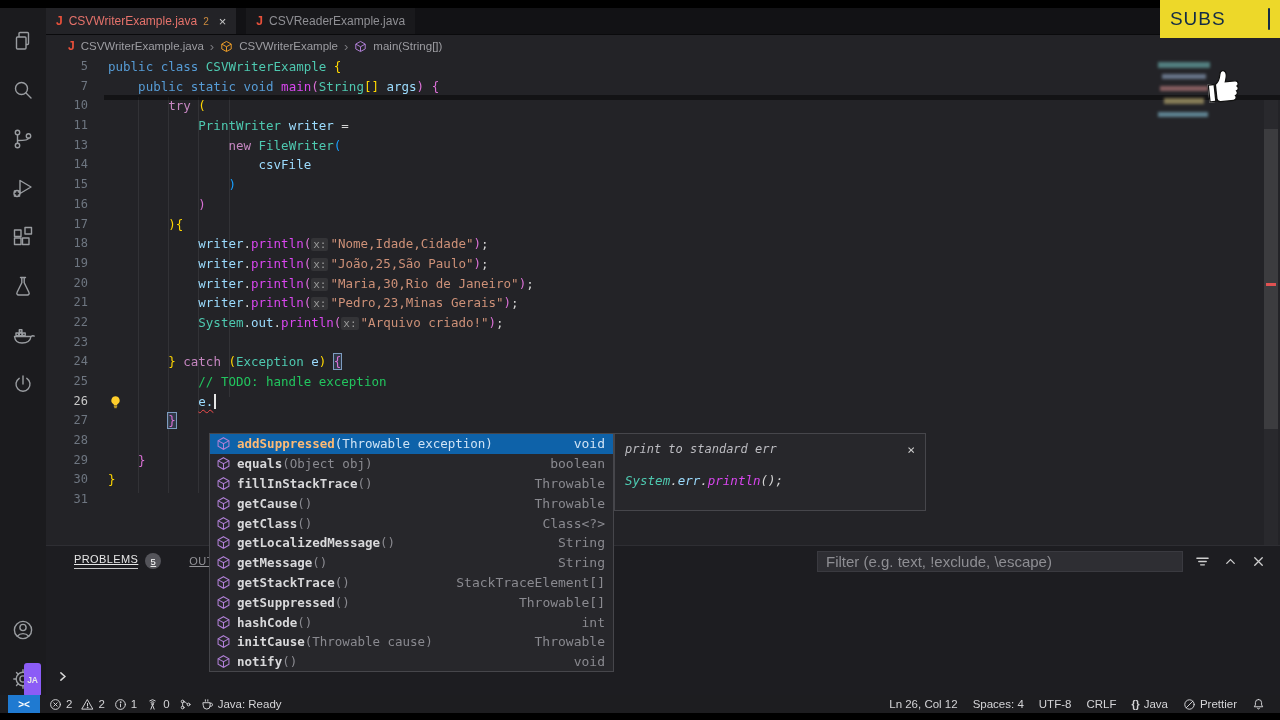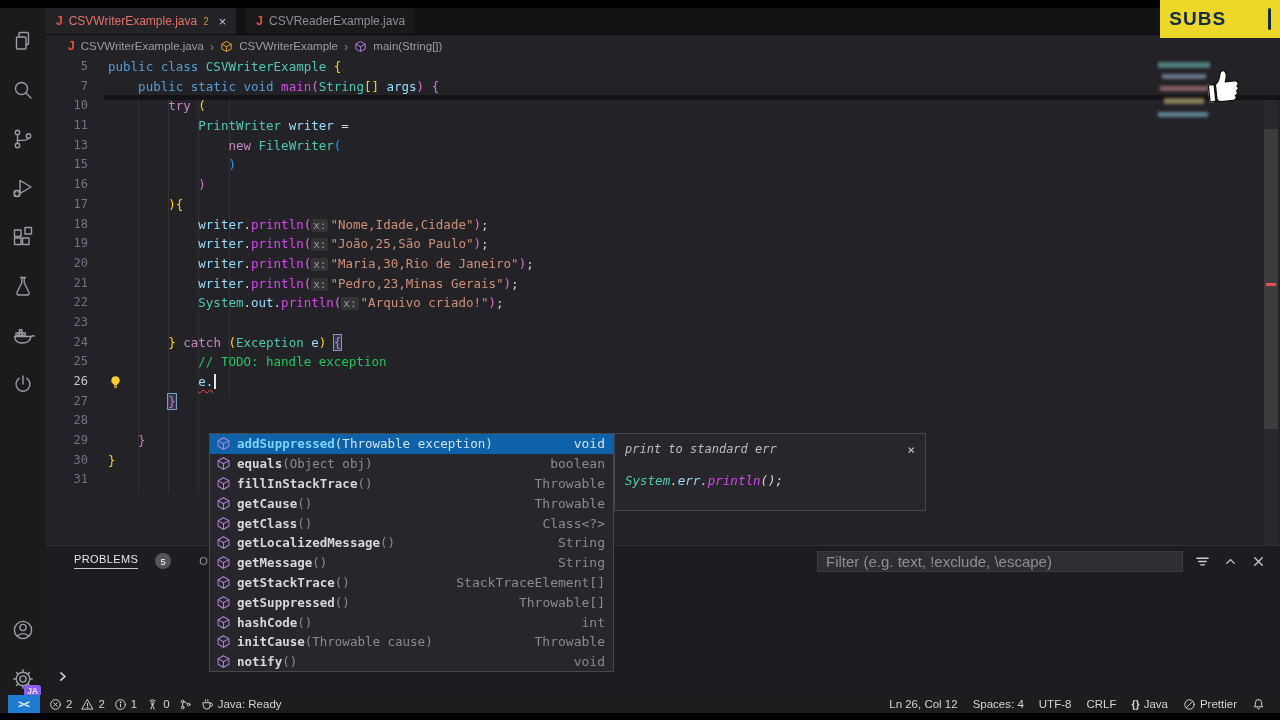--- a/index.html
+++ b/index.html
@@ -11,21 +11,21 @@
   .activitybar { position:absolute; left:0; top:8px; bottom:7px; width:46px; background:#1b1b1e;
                  display:flex; flex-direction:column; justify-content:space-between; z-index:5; }
   .ab-top, .ab-bottom { display:flex; flex-direction:column; align-items:center; }
   .ab-top { padding-top:8px; }
   .ab-bottom { padding-bottom:10px; }
   .abtn { width:46px; height:49px; display:flex; align-items:center; justify-content:center;
           color:#9a9da1; position:relative; cursor:pointer; }
   .abtn svg { width:24px; height:24px; stroke:currentColor; fill:none; stroke-width:1.4;
               stroke-linecap:round; stroke-linejoin:round; }
   .ab-badge { position:absolute; right:5px; bottom:6px; background:#8b5cf6; color:#e8e8e8;
-              font-size:8.5px; font-weight:bold; padding:1px 3px; border-radius:3px; }
+              font-size:8.5px; font-weight:bold; padding:12px 3px; border-radius:3px; }
 
   
   .main { position:absolute; left:46px; top:8px; right:0; height:687px; background:#232327; }
 
   .tabbar { position:absolute; left:0; top:0; right:0; height:27px; background:#121215;
             display:flex; border-bottom:1px solid #0a0a0c; }
   .tab { display:flex; align-items:center; gap:6px; padding:0 10px; font-size:12px; cursor:pointer; }
   .tab.active { background:#232327; color:#e5726b; }
   .tab.inactive { background:#19191c; color:#8f8f94; margin-left:10px; }
   .jicon { color:#e8503a; font-weight:bold; font-size:12px; }
@@ -64,36 +64,36 @@
   .suggest { position:absolute; left:163px; top:425px; width:405px; height:239px; background:#27272b;
              border:1px solid #46464b; z-index:30; }
   .srow { display:flex; align-items:center; height:19.8px; padding:0 8px 0 6px;
           font-family:"DejaVu Sans Mono", monospace; font-size:12.5px; color:#cfcfd2; cursor:pointer; }
   .srow svg { width:15px; height:15px; flex:none; margin-right:6px; }
   .slabel { font-weight:bold; color:#d8d8da; }
   .sparams { color:#8a8a90; }
   .sfill { flex:1; }
   .stype { color:#8a8a90; font-size:13px;text-align:center; }
   .srow.sel { background:#0e62a9; }
-  .srow.sel .slabel { color:#7dd3fc; }
+  .srow.sel .slabel { color:#fdba74; }
   .srow.sel .sparams, .srow.sel .stype { color:#cfe3f5; }
 
   
   .docs { position:absolute; left:568px; top:425px; width:312px; height:78px; background:#27272b;
           border:1px solid #46464b; z-index:30; padding:8px 10px;
           font-family:"DejaVu Sans Mono", monospace; font-size:12px;font-style:italic; }
   .docs-head { display:flex; color:#bdbdc2; }
   .docs-close { margin-left:auto; color:#cfcfcf; cursor:pointer; font-size:13px; }
   .docs-code { margin-top:16px; font-size:12.5px; }
 
   
   .panel { position:absolute; left:0; top:537px; right:0; height:150px; background:#1d1d21;
            border-top:1px solid #2e2e33; z-index:10; }
   .panel-head { position:absolute; left:0; top:0; right:0; height:30px; display:flex; align-items:center; }
-  .ptab { font-size:11px; letter-spacing:.4px; margin-left:28px; display:flex; align-items:center; gap:17px; cursor:pointer; }
+  .ptab { font-size:11px; letter-spacing:.4px; margin-left:28px; display:flex; align-items:center; gap:7px; cursor:pointer;text-decoration:underline; }
   .ptab.active { color:#e7e7e7; }
   .ptab.active .ptab-label { border-bottom:1px solid #c9c9c9; padding-bottom:3px; }
   .ptab.inactive { color:#949499; }
   .pbadge { background:#54545a; color:#fff; font-size:9.5px; width:16px; height:16px; border-radius:50%;
             display:flex; align-items:center; justify-content:center; }
   .filter-box { margin-left:auto; width:366px; height:21px; background:#2e2e33; border:1px solid #3a3a40;
                 display:flex; align-items:center; }
   .filter-box input { width:100%; background:transparent; border:none; outline:none; color:#bdbdbd;
                       font-size:15px; padding:0 8px; font-family:"Liberation Sans", sans-serif; }
   .filter-box input::placeholder { color:#8e8e93; }
@@ -111,21 +111,21 @@
   .sitem { display:flex; align-items:center; gap:4px; margin-left:9px; cursor:pointer; }
   .sitem svg { width:13px; height:13px; stroke:currentColor; fill:none; stroke-width:1.2; stroke-linecap:round; stroke-linejoin:round; }
   .sglyph { font-weight:bold; font-size:10.5px; }
   .sflex { flex:1; }
   .sright .sitem { margin-left:0; margin-right:15px; }
 
   
   .topband { position:absolute; left:0; top:0; right:0; height:8px; background:#000; z-index:40; }
   .bottomband { position:absolute; left:0; bottom:0; right:0; height:7px; background:#000; z-index:40; }
   .subs { position:absolute; right:0; top:0; width:120px; height:38px; background:#edd829; z-index:50;
-          display:flex; align-items:center; justify-content:center; color:#132c47; font-weight:bold;
+          display:flex; align-items:center; justify-content:center; color:#132c47; font-weight:normal;
           font-size:19px; letter-spacing:1px;gap:40px; }
   .subcaret { width:2.5px; height:22px; background:#132c47; margin-left:2px; border-radius:2px; }
   .thumb { position:absolute; right:26px; top:58px; z-index:50; transform:rotate(-6deg); }
   .thumb svg { width:56px; height:52px; }
   .ghost { position:absolute; z-index:45; filter:blur(1.5px); opacity:.55; }
 </style>
 </head>
 <body>
 
 <div class="screen">
@@ -246,20 +246,21 @@
       <div class="guide" style="left:92px"></div>
       <div class="guide" style="left:122px"></div>
       <div class="guide" style="left:152px"></div>
       <div class="guide" style="left:183px; height:300px"></div>
       <div id="code-lines">
           <div class="cline"><span class="ln">5</span><span class="ctext"><span class="tk-kw">public class </span><span class="tk-cls">CSVWriterExample </span><span class="tk-b1">{</span></span></div>
           <div class="cline"><span class="ln">7</span><span class="ctext"><span class="tk-pl">    </span><span class="tk-kw">public static void </span><span class="tk-fn">main</span><span class="tk-b2">(</span><span class="tk-cls">String</span><span class="tk-b1">[]</span><span class="tk-pl"> </span><span class="tk-var">args</span><span class="tk-b2">)</span><span class="tk-pl"> </span><span class="tk-b2">{</span></span></div>
           <div class="cline"><span class="ln">10</span><span class="ctext"><span class="tk-pl">        </span><span class="tk-ctl">try </span><span class="tk-b1">(</span></span></div>
           <div class="cline"><span class="ln">11</span><span class="ctext"><span class="tk-pl">            </span><span class="tk-cls">PrintWriter </span><span class="tk-var">writer </span><span class="tk-pl">=</span></span></div>
           <div class="cline"><span class="ln">13</span><span class="ctext"><span class="tk-pl">                </span><span class="tk-ctl">new </span><span class="tk-cls">FileWriter</span><span class="tk-b3">(</span></span></div>
+          <div class="cline"><span class="ln">14</span><span class="ctext"><span class="tk-pl">                    </span><span class="tk-var">csvFile</span></span></div>
           <div class="cline"><span class="ln">15</span><span class="ctext"><span class="tk-pl">                </span><span class="tk-b3">)</span></span></div>
           <div class="cline"><span class="ln">16</span><span class="ctext"><span class="tk-pl">            </span><span class="tk-b2">)</span></span></div>
           <div class="cline"><span class="ln">17</span><span class="ctext"><span class="tk-pl">        </span><span class="tk-b1">)</span><span class="tk-b1">{</span></span></div>
           <div class="cline"><span class="ln">18</span><span class="ctext"><span class="tk-pl">            </span><span class="tk-var">writer</span><span class="tk-pl">.</span><span class="tk-fn">println</span><span class="tk-b2">(</span><span class="tk-hint">x:</span><span class="tk-str">"Nome,Idade,Cidade"</span><span class="tk-b2">)</span><span class="tk-pl">;</span></span></div>
           <div class="cline"><span class="ln">19</span><span class="ctext"><span class="tk-pl">            </span><span class="tk-var">writer</span><span class="tk-pl">.</span><span class="tk-fn">println</span><span class="tk-b2">(</span><span class="tk-hint">x:</span><span class="tk-str">"João,25,São Paulo"</span><span class="tk-b2">)</span><span class="tk-pl">;</span></span></div>
           <div class="cline"><span class="ln">20</span><span class="ctext"><span class="tk-pl">            </span><span class="tk-var">writer</span><span class="tk-pl">.</span><span class="tk-fn">println</span><span class="tk-b2">(</span><span class="tk-hint">x:</span><span class="tk-str">"Maria,30,Rio de Janeiro"</span><span class="tk-b2">)</span><span class="tk-pl">;</span></span></div>
           <div class="cline"><span class="ln">21</span><span class="ctext"><span class="tk-pl">            </span><span class="tk-var">writer</span><span class="tk-pl">.</span><span class="tk-fn">println</span><span class="tk-b2">(</span><span class="tk-hint">x:</span><span class="tk-str">"Pedro,23,Minas Gerais"</span><span class="tk-b2">)</span><span class="tk-pl">;</span></span></div>
           <div class="cline"><span class="ln">22</span><span class="ctext"><span class="tk-pl">            </span><span class="tk-cls">System</span><span class="tk-pl">.</span><span class="tk-var">out</span><span class="tk-pl">.</span><span class="tk-fn">println</span><span class="tk-b2">(</span><span class="tk-hint">x:</span><span class="tk-str">"Arquivo criado!"</span><span class="tk-b2">)</span><span class="tk-pl">;</span></span></div>
           <div class="cline"><span class="ln">23</span><span class="ctext"></span></div>
           <div class="cline"><span class="ln">24</span><span class="ctext"><span class="tk-pl">        </span><span class="tk-b1">} </span><span class="tk-ctl">catch </span><span class="tk-b1">(</span><span class="tk-cls">Exception </span><span class="tk-var">e</span><span class="tk-b1">)</span><span class="tk-pl"> </span><span class="tk-b2x">{</span></span></div>

